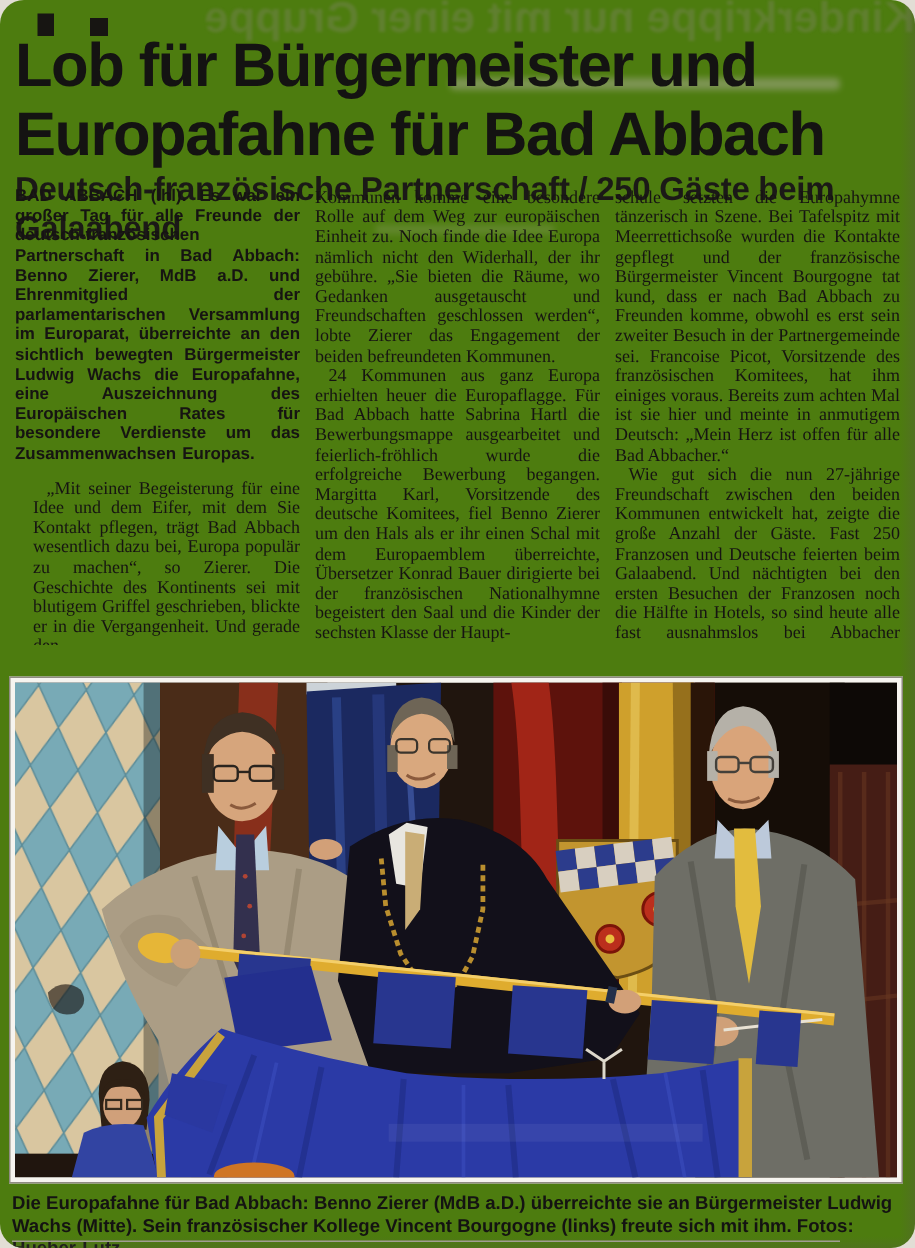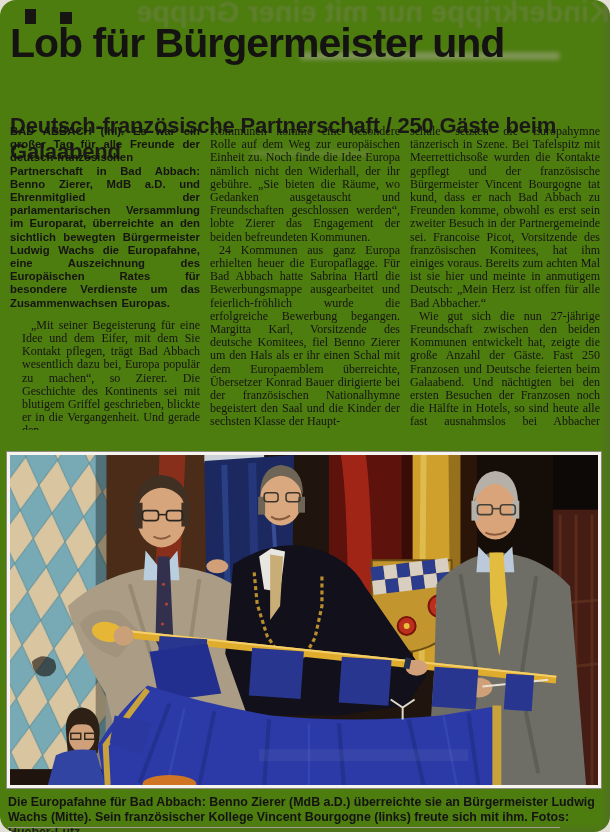--- a/index.html
+++ b/index.html
@@ -52,20 +52,21 @@
 
   <div class="mark mark1"></div>
   <div class="mark mark2"></div>
 
   <div class="ghost ghost1">Kinderkrippe nur mit einer Gruppe</div>
   <div class="smudge" style="left:300px;top:52px;width:260px;height:8px;"></div>
   <div class="smudge" style="left:250px;top:150px;width:120px;height:6px;opacity:.2;"></div>
 
   <div class="headline">
     <div>Lob für Bürgermeister und</div>
+    <div>Europafahne für Bad Abbach</div>
   </div>
 
   <div class="subhead">Deutsch-französische Partnerschaft / 250 Gäste beim Galaabend</div>
 
   <div class="body-cols">
     <div class="col">
       <p class="lead">BAD ABBACH (lhl). Es war ein großer Tag für alle Freunde der deutsch-französischen Partnerschaft in Bad Abbach: Benno Zierer, MdB a.D. und Ehrenmitglied der parlamentarischen Versammlung im Europarat, überreichte an den sichtlich bewegten Bürgermeister Ludwig Wachs die Europafahne, eine Auszeichnung des Europäischen Rates für besondere Verdienste um das Zusammenwachsen Europas.</p>
       <p class="serif gap indent">„Mit seiner Begeisterung für eine Idee und dem Eifer, mit dem Sie Kontakt pflegen, trägt Bad Abbach wesentlich dazu bei, Europa populär zu machen“, so Zierer. Die Geschichte des Kontinents sei mit blutigem Griffel geschrieben, blickte er in die Vergangenheit. Und gerade den</p>
     </div>
     <div class="col">

